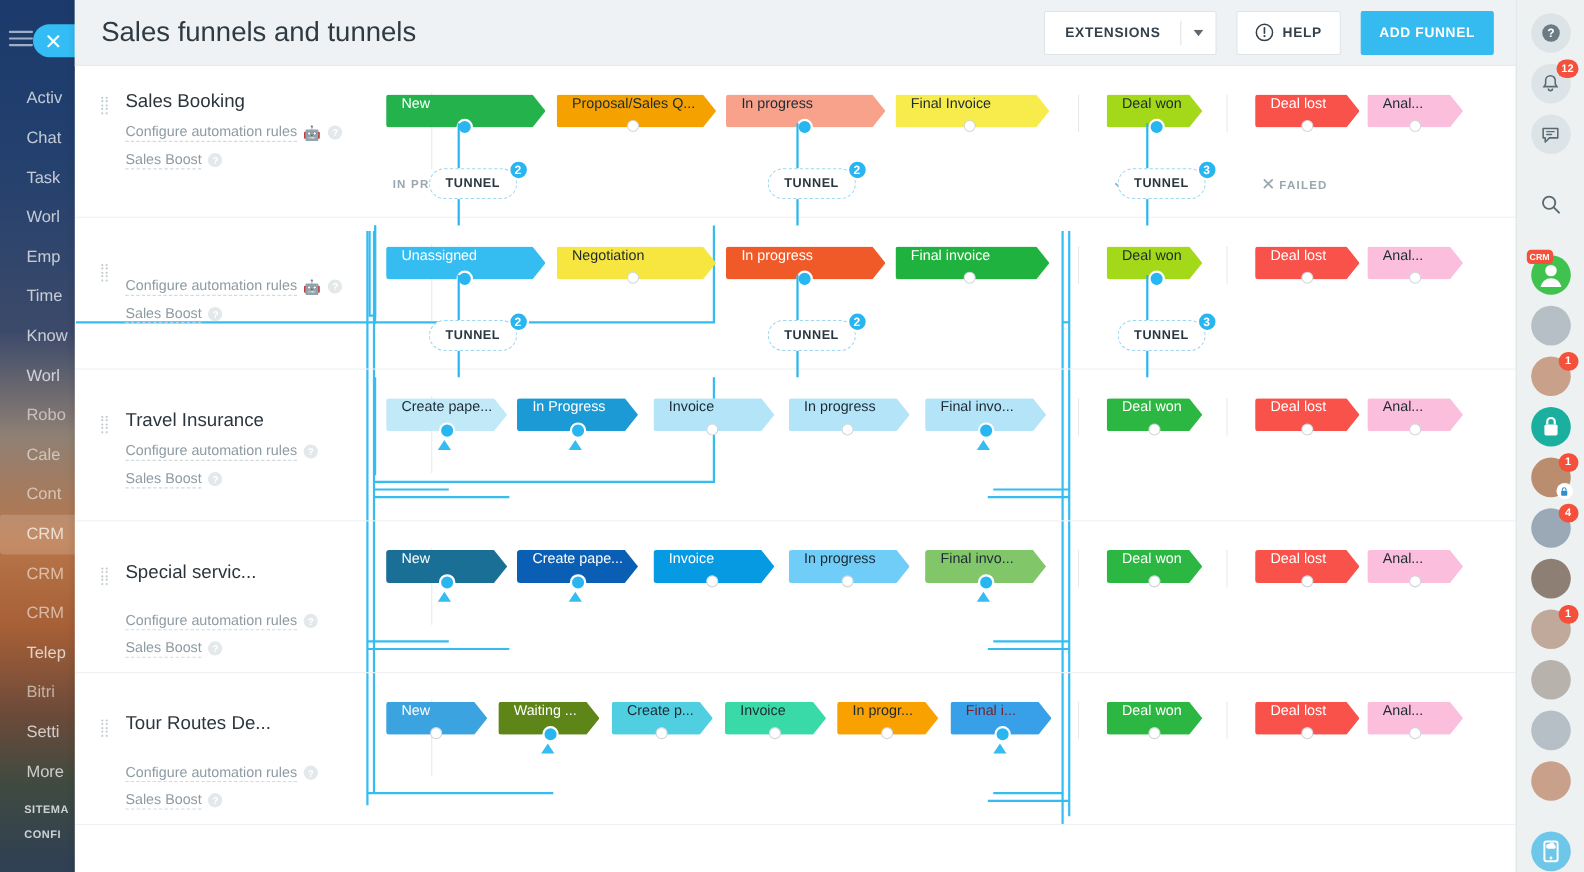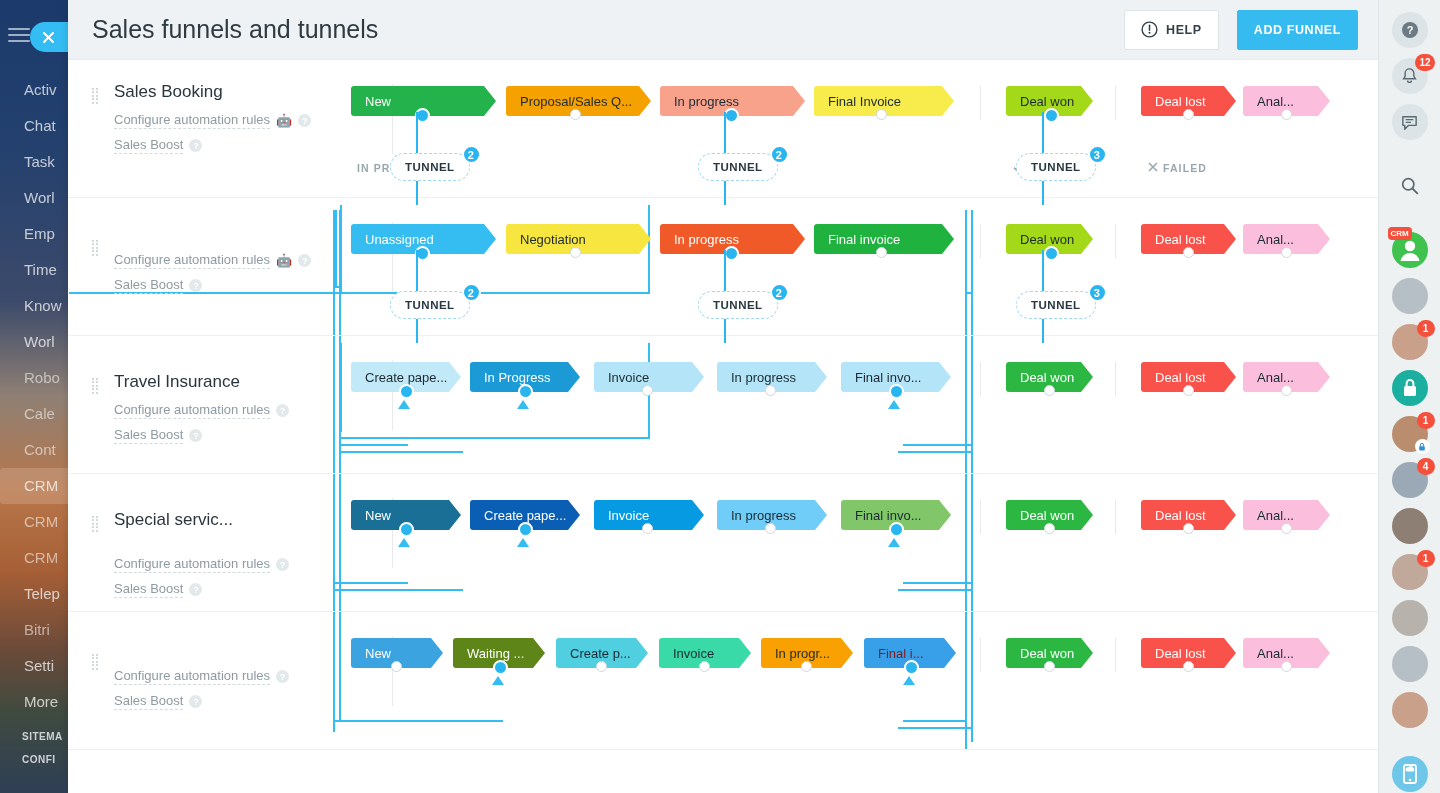--- a/index.html
+++ b/index.html
@@ -110,21 +110,21 @@
   .qmark {
     width:13px;height:13px;border-radius:50%;background:#e3e9eb;color:#fff;
     font-size:9px;display:inline-flex;align-items:center;justify-content:center;
     font-weight:bold;
   }
   .robot { font-size:13px; }
   .vdiv { position:absolute; left: 324px; width:1px; background:#e6eaec; }
 
   
   .stage {
-    position:absolute; height: 30px; display:flex; align-items:center;
+    position:absolute; height: 30px; display:flex; align-items:flex-start;
     padding-left: 14px; font-size: 13px; color:#1d2a33;
     -webkit-clip-path: polygon(0 0, calc(100% - 12px) 0, 100% 50%, calc(100% - 12px) 100%, 0 100%);
     clip-path: polygon(0 0, calc(100% - 12px) 0, 100% 50%, calc(100% - 12px) 100%, 0 100%);
     border-radius: 3px; white-space:nowrap; overflow:hidden;
   }
   .dot {
     position:absolute; width:11px;height:11px;border-radius:50%;
     border:2px solid #fff; box-sizing:content-box;
   }
   .dot.on { background:#29b6f0; }
@@ -188,20 +188,29 @@
       <div>SITEMA</div>
       <div>CONFI</div>
     </div>
   </div>
 
   <div id="main">
 
     <div id="topbar">
       <div id="page-title">Sales funnels and tunnels</div>
 
+      <div class="btn btn-split" style="margin-left:18px;">
+        <div class="seg">EXTENSIONS</div>
+        <div class="div"></div>
+        <div class="caret">
+          <svg width="9" height="6" viewBox="0 0 9 6">
+              <path d="M0 0 L4.5 6 L9 0 Z" fill="#5d6a73"></path>
+            </svg>
+        </div>
+      </div>
 
       <div class="btn">
         <span class="ico">
           <svg width="17" height="17" viewBox="0 0 17 17">
             <circle cx="8.5" cy="8.5" r="7.4" fill="none" stroke="#34404a" stroke-width="1.4"></circle>
             <path d="M8.5 4.3 L8.5 9.2" stroke="#34404a" stroke-width="1.5" stroke-linecap="round"></path>
             <circle cx="8.5" cy="11.8" r="1" fill="#34404a"></circle>
           </svg>
         </span>
         <span>HELP</span>
@@ -542,20 +551,21 @@
                 <i style="left:4px;top:0px"></i>
                 <i style="left:0px;top:3.4px"></i>
                 <i style="left:4px;top:3.4px"></i>
                 <i style="left:0px;top:6.8px"></i>
                 <i style="left:4px;top:6.8px"></i>
                 <i style="left:0px;top:10.2px"></i>
                 <i style="left:4px;top:10.2px"></i>
                 <i style="left:0px;top:13.6px"></i>
                 <i style="left:4px;top:13.6px"></i>
               </div>
+              <div class="fn-title">Tour Routes De...</div>
               <div class="fn-sub-row" style="margin-top: 26px;">
                 <span class="fn-sub">Configure automation rules</span>
                 <span class="qmark">?</span>
               </div>
               <div class="fn-sub-row">
                 <span class="fn-sub">Sales Boost</span>
                 <span class="qmark">?</span>
               </div>
             </div>
             <div class="vdiv" style="top: 24px; height: 70px;"></div>

